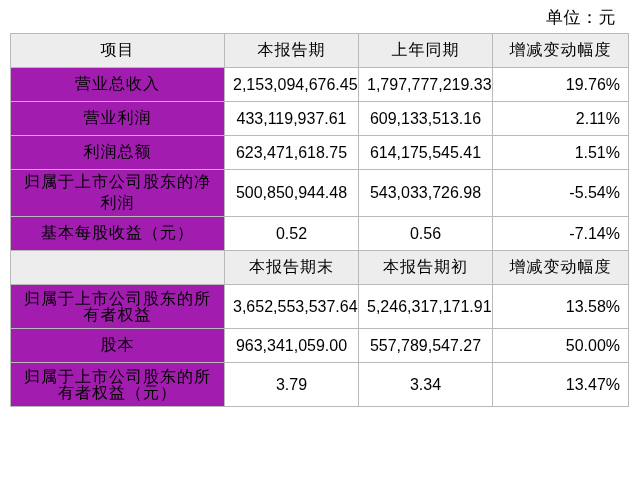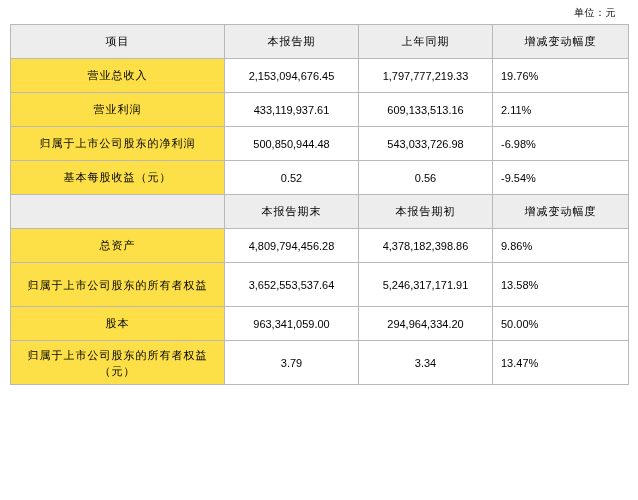--- a/index.html
+++ b/index.html
@@ -16,35 +16,35 @@
   }
   .page {
     position: relative;
     width: 638px;
     height: 500px;
     box-sizing: border-box;
     padding: 0 10px;
   }
   .unit-line {
     text-align: right;
-    font-size: 10px;
+    font-size: 17px;
     color: #000;
     padding: 6px 12px 4px 0;
     letter-spacing: 0.5px;
   }
   table.fin {
     width: 618px;
     border-collapse: collapse;
     table-layout: fixed;
     margin: 0 auto;
   }
   table.fin td, table.fin th {
     border: 1px solid #b9b9b9;
     height: 34px;
-    font-size: 11px;
+    font-size: 16px;
     font-weight: normal;
     padding: 2px 8px;
     box-sizing: border-box;
     vertical-align: middle;
   }
   .col-item { width: 214px; }
   .col-num  { width: 134px; }
   .col-num2 { width: 134px; }
   .col-pct  { width: 136px; }
 
@@ -52,28 +52,29 @@
     background: #ededed;
     text-align: center;
     letter-spacing: 1px;
   }
   tr.header-row td.blank {
     background: #ededed;
   }
   td.label {
     text-align: center;
     letter-spacing: 1px;
-    background: #fde047;
+    background: #a21caf;
   }
   td.num {
     text-align: center;
     padding-right: 10px;
     font-family: "Liberation Sans", sans-serif;
   }
   td.pct {
+    text-align: right;
     padding-right: 10px;
   }
   .two-line {
     line-height: 16px;
   }
   tr.tall td { height: 44px; }
 </style>
 </head>
 <body>
 
@@ -102,55 +103,55 @@
         <td class="num">1,797,777,219.33</td>
         <td class="pct">19.76%</td>
       </tr>
       <tr>
         <td class="label">营业利润</td>
         <td class="num">433,119,937.61</td>
         <td class="num">609,133,513.16</td>
         <td class="pct">2.11%</td>
       </tr>
       <tr>
+        <td class="label">利润总额</td>
+        <td class="num">623,471,618.75</td>
+        <td class="num">614,175,545.41</td>
+        <td class="pct">1.51%</td>
+      </tr>
+      <tr>
         <td class="label">归属于上市公司股东的净利润</td>
         <td class="num">500,850,944.48</td>
         <td class="num">543,033,726.98</td>
-        <td class="pct">-6.98%</td>
+        <td class="pct">-5.54%</td>
       </tr>
       <tr>
         <td class="label">基本每股收益（元）</td>
         <td class="num">0.52</td>
         <td class="num">0.56</td>
-        <td class="pct">-9.54%</td>
+        <td class="pct">-7.14%</td>
       </tr>
 
       <tr class="header-row">
         <td class="blank"></td>
         <td>本报告期末</td>
         <td>本报告期初</td>
         <td>增减变动幅度</td>
       </tr>
 
-      <tr>
-        <td class="label">总资产</td>
-        <td class="num">4,809,794,456.28</td>
-        <td class="num">4,378,182,398.86</td>
-        <td class="pct">9.86%</td>
-      </tr>
       <tr class="tall">
         <td class="label two-line">归属于上市公司股东的所有者权益</td>
         <td class="num">3,652,553,537.64</td>
         <td class="num">5,246,317,171.91</td>
         <td class="pct">13.58%</td>
       </tr>
       <tr>
         <td class="label">股本</td>
         <td class="num">963,341,059.00</td>
-        <td class="num">294,964,334.20</td>
+        <td class="num">557,789,547.27</td>
         <td class="pct">50.00%</td>
       </tr>
       <tr class="tall">
         <td class="label two-line">归属于上市公司股东的所有者权益（元）</td>
         <td class="num">3.79</td>
         <td class="num">3.34</td>
         <td class="pct">13.47%</td>
       </tr>
     </tbody>
   </table>

